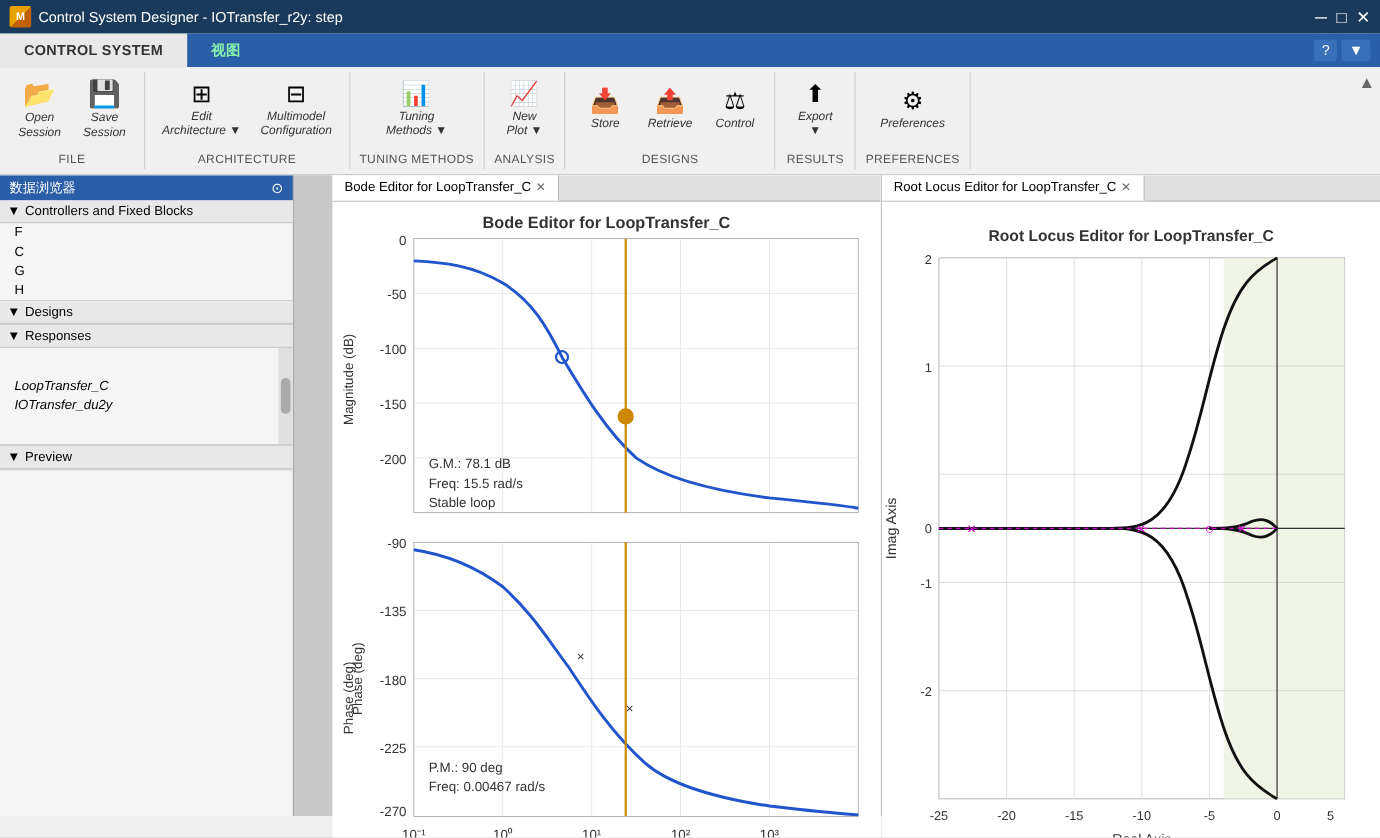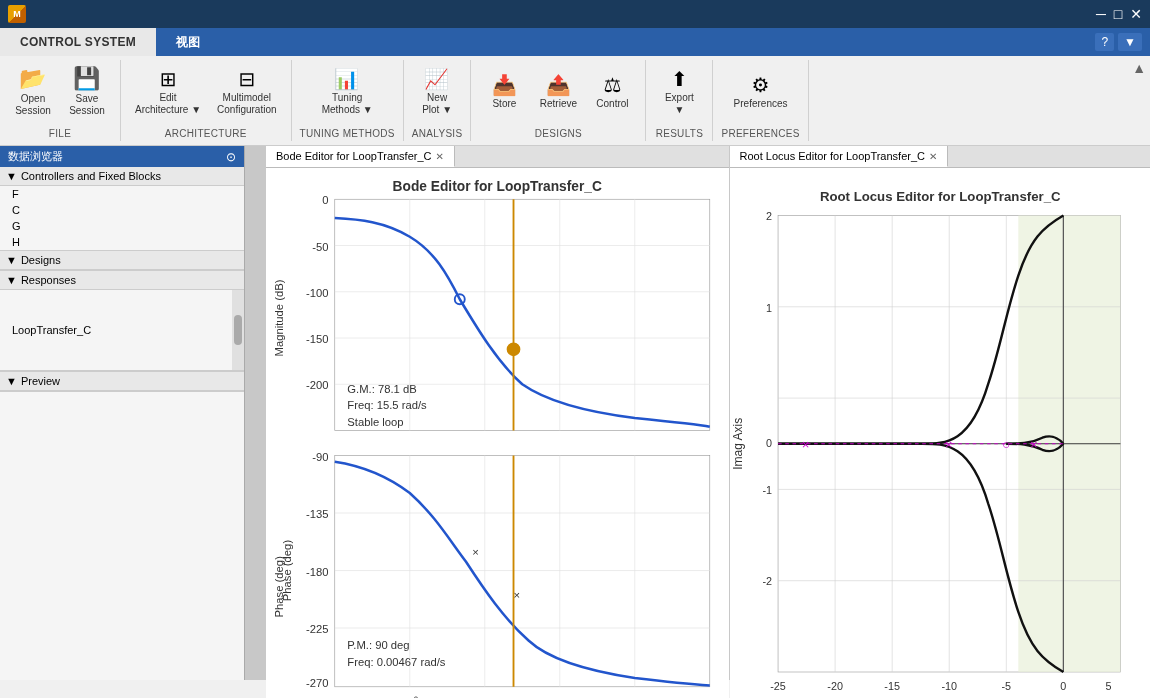--- a/index.html
+++ b/index.html
@@ -24,21 +24,21 @@
     .tab-bar {
       background: #2a5fa8;
       height: 28px;
       display: flex;
       align-items: stretch;
     }
     .tab-item {
       padding: 0 20px;
       display: flex;
       align-items: center;
-      color: #ffffff;
+      color: #86efac;
       font-size: 12px;
       cursor: pointer;
       font-weight: bold;
       letter-spacing: 0.3px;
     }
     .tab-item.active {
       background: #e8e8e8;
       color: #333;
     }
     .tab-right { margin-left: auto; display: flex; align-items: center; gap: 4px; padding-right: 8px; }
@@ -81,29 +81,29 @@
       flex-direction: column;
       align-items: center;
       justify-content: center;
       cursor: pointer;
       padding: 4px 6px;
       border-radius: 3px;
       min-width: 50px;
       height: 56px;
     }
     .ribbon-btn .icon { font-size: 22px; line-height: 1; }
-    .ribbon-btn .label { font-size: 10px; color: #333; text-align: center; margin-top: 3px; line-height: 1.2; }
+    .ribbon-btn .label { font-size: 10px; color: #333; text-align: center; margin-top: 3px; line-height: 1.2; font-style: italic; }
     .ribbon-collapse { position: absolute; right: 4px; top: 4px; font-size: 14px; cursor: pointer; color: #666; }
 
     
     .main-content {
       display: flex;
       height: calc(698px - 28px - 28px - 90px - 18px);
       background: #c8c8c8;
-      gap: 1px;
+      gap: 12px;
     }
 
     
     .left-panel {
       width: 245px;
       background: #f5f5f5;
       display: flex;
       flex-direction: column;
       border-right: 1px solid #aaa;
       flex-shrink: 0;
@@ -202,20 +202,21 @@
     .preview-section {
       border-top: 1px solid #ccc;
     }
   </style>
 </head>
 <body>
 
 <div class="title-bar">
   <div class="title-bar-left">
     <div class="matlab-icon">M</div>
+    <span>Control System Designer - IOTransfer_r2y: step</span>
   </div>
   <div class="title-bar-right">
     <span>─</span>
     <span>□</span>
     <span>✕</span>
   </div>
 </div>
 
 <div class="tab-bar">
   <div class="tab-item active">CONTROL SYSTEM</div>
@@ -341,23 +342,24 @@
         <span>▼</span>
         <span>Designs</span>
       </div>
     </div>
 
     <div class="tree-section">
       <div class="tree-section-header">
         <span>▼</span>
         <span>Responses</span>
       </div>
-      <div style="display:flex; align-items:center;">
+      <div style="display:flex; align-items:center;font-style:italic;">
         <div style="flex:1;">
           <div class="tree-item">LoopTransfer_C</div>
+          <div class="tree-item">IOTransfer_du2y</div>
         </div>
         <div style="width:12px; background:#e0e0e0; height:80px; display:flex; align-items:center; justify-content:center; cursor:pointer;">
           <div style="width:8px; height:30px; background:#aaa; border-radius:4px;"></div>
         </div>
       </div>
     </div>
 
     <div class="tree-section preview-section">
       <div class="tree-section-header">
         <span>▼</span>

